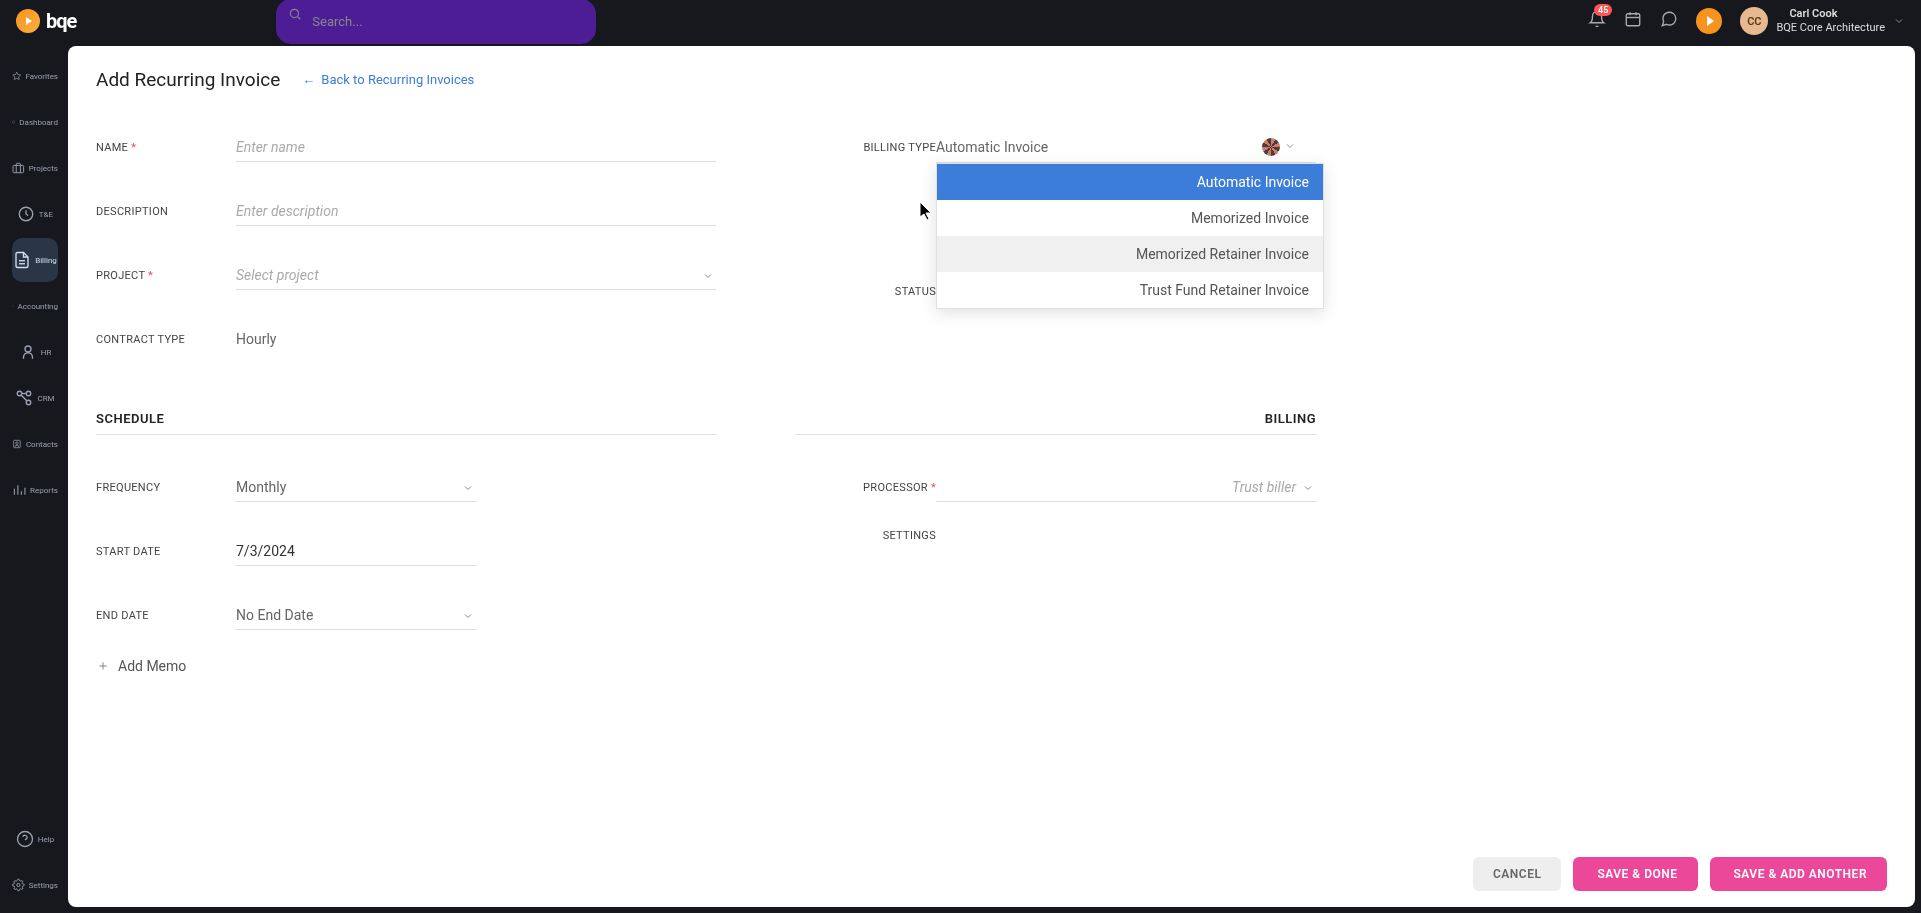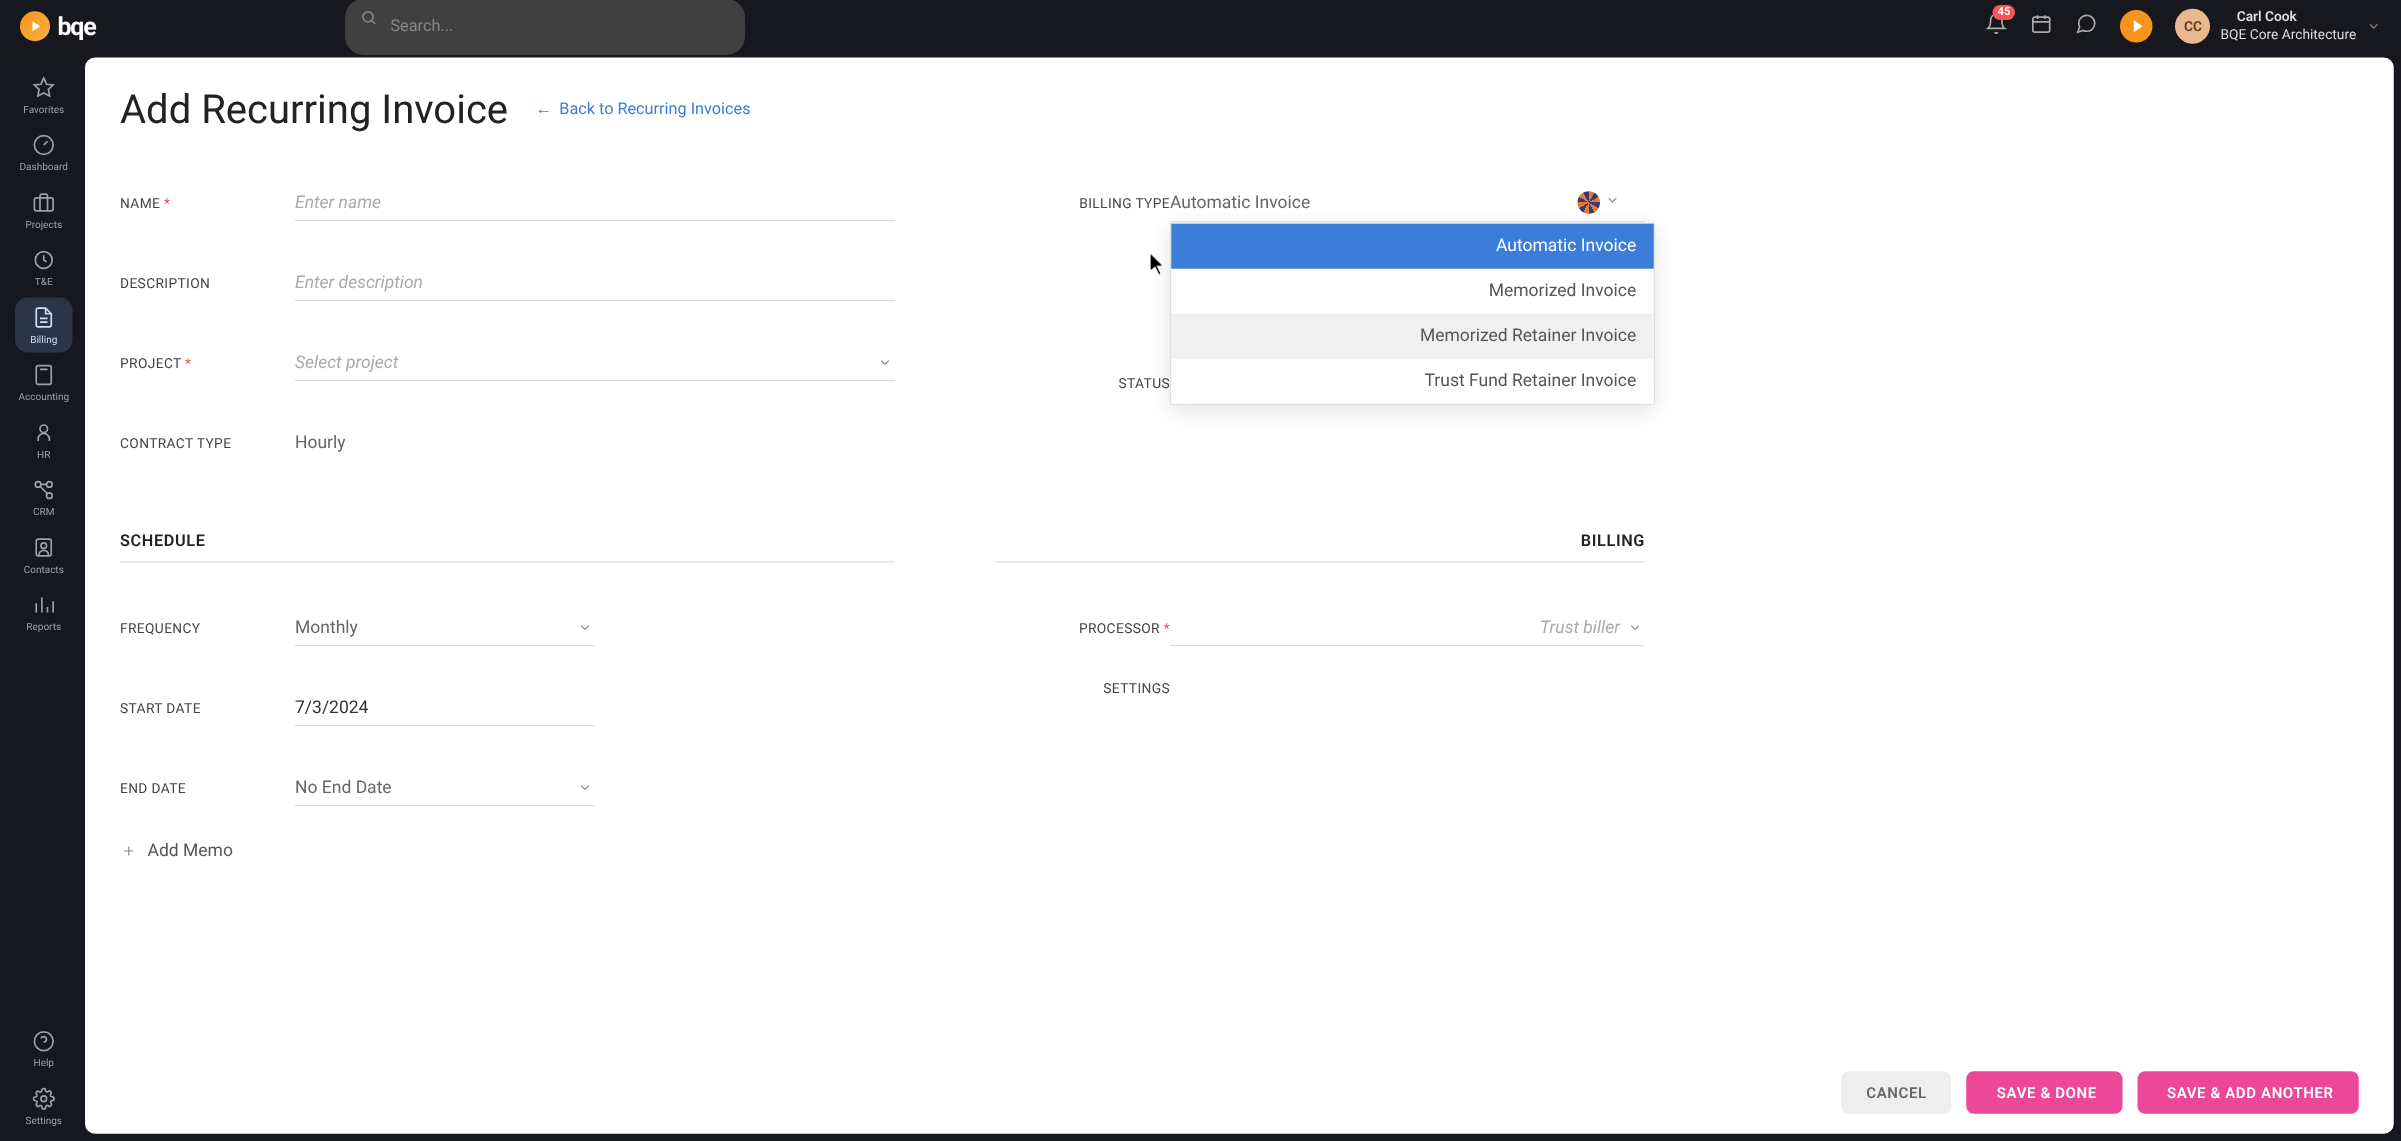--- a/index.html
+++ b/index.html
@@ -6,45 +6,45 @@
     body { background: #16181d; width: 1921px; height: 913px; overflow: hidden; }
     
     .app { display: flex; flex-direction: column; height: 100%; }
     
     .topbar { height: 42px; background: #16181d; display: flex; align-items: center; padding: 0 16px; }
     .logo { display: flex; align-items: center; gap: 6px; }
     .logo-circle { width: 24px; height: 24px; border-radius: 50%; background: linear-gradient(135deg, #f7941e, #fbb040); display: flex; align-items: center; justify-content: center; }
     .logo-play { width: 0; height: 0; border-left: 6px solid #fff; border-top: 4px solid transparent; border-bottom: 4px solid transparent; margin-left: 2px; }
     .logo-text { color: #fff; font-weight: 700; font-size: 20px; letter-spacing: -1px; }
     .search-wrap { margin-left: 200px; position: relative; }
-    .search-input { width: 320px; height: 45px; background: #404040; border: none; border-radius: 15px; padding: 0 14px 0 36px; color: #aaa; font-size: 13px; outline: none; }
+    .search-input { width: 320px; height: 45px; background: #4c1d95; border: none; border-radius: 15px; padding: 0 14px 0 36px; color: #aaa; font-size: 13px; outline: none; }
     .search-input::placeholder { color: #888; }
     .search-icon { position: absolute; left: 12px; top: 7px; color: #888; }
     .topbar-right { margin-left: auto; display: flex; align-items: center; gap: 18px; }
     .icon-btn { position: relative; color: #aaa; cursor: pointer; }
     .badge { position: absolute; top: -6px; right: -6px; background: #f55; color: #fff; font-size: 9px; padding: 1px 4px; border-radius: 7px; font-weight: 600; }
     .play-btn { width: 26px; height: 26px; border-radius: 50%; background: #f7941e; display: flex; align-items: center; justify-content: center; cursor: pointer; }
     .play-btn-tri { width:0; height:0; border-left:7px solid #fff; border-top:5px solid transparent; border-bottom:5px solid transparent; margin-left:2px;}
     .avatar { width: 28px; height: 28px; border-radius: 50%; background: #e8b88f; color: #5a3a1a; font-size: 11px; font-weight: 600; display: flex; align-items: center; justify-content: center; }
     .user-block { display: flex; align-items: center; gap: 8px; cursor: pointer; }
     .user-text { color: #ddd; font-size: 11px; line-height: 1.3; }
     .user-name { font-weight: 600; margin-left: 13px; }
     .chevron { color: #888; }
     
     .body { flex: 1; display: flex; padding: 4px 6px 6px 6px; gap: 4px; }
     
     .sidebar { width: 58px; background: #16181d; display: flex; flex-direction: column; align-items: center; padding-top: 8px; gap: 2px; }
-    .nav-item { width: 46px; height: 44px; display: flex; flex-direction: column; align-items: center; justify-content: center; gap: 4px; color: #9aa0b0; cursor: pointer; border-radius: 10px; font-size: 8px; }
+    .nav-item { width: 46px; height: 44px; display: flex; flex-direction: row; align-items: center; justify-content: center; gap: 4px; color: #9aa0b0; cursor: pointer; border-radius: 10px; font-size: 8px; }
     .nav-item.active { background: #2a3548; color: #d0dff0; }
     .nav-item .ico { width: 18px; height: 18px; }
     .nav-spacer { flex: 1; }
     
     .main { flex: 1; background: #fff; border-radius: 8px; overflow: hidden; display: flex; flex-direction: column; }
     .page-header { padding: 22px 28px 16px 28px; display: flex; align-items: center; gap: 22px; }
-    .page-title { font-size: 32px; font-weight: 400; color: #222; }
+    .page-title { font-size: 19px; font-weight: 400; color: #222; }
     .back-link { color: #3b7dd8; font-size: 13px; text-decoration: none; display: flex; align-items: center; gap: 6px; cursor: pointer; }
     
     .form-area { flex: 1; padding: 18px 28px; overflow: auto; }
     .form-columns { display: flex; gap: 80px; }
     .col { flex: 1; max-width: 620px; }
     .col-right { max-width: 520px; position: relative; text-align: right; }
     
     .field-row { display: flex; align-items: center; min-height: 44px; margin-bottom: 20px; }
     .field-label { width: 140px; font-size: 11px; color: #444; letter-spacing: 0.3px; flex-shrink:0;}
     .required::after { content: " *"; color: #e05555; }

